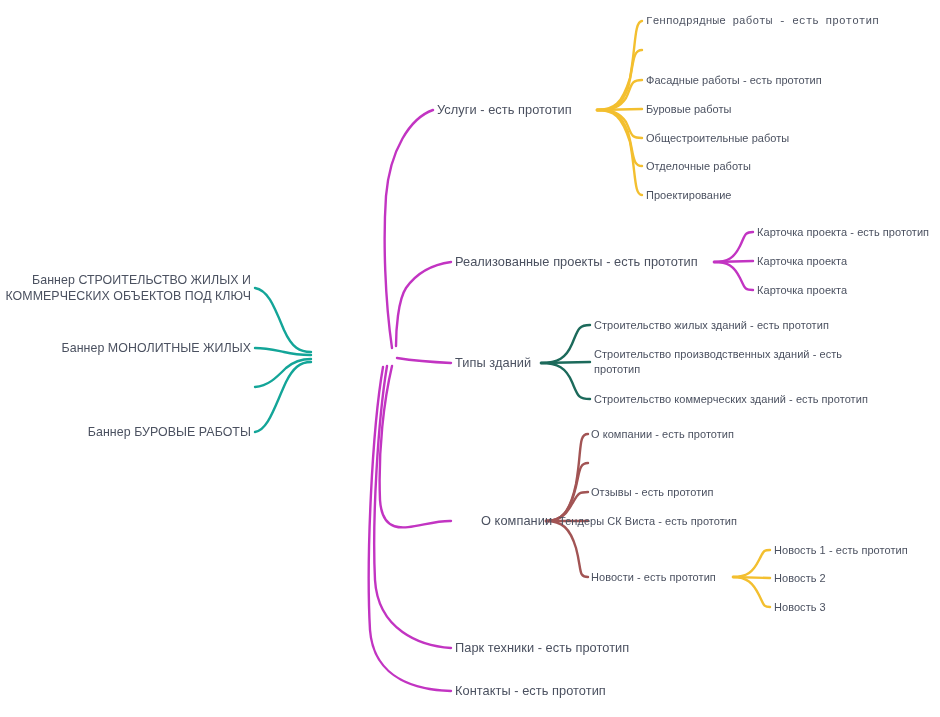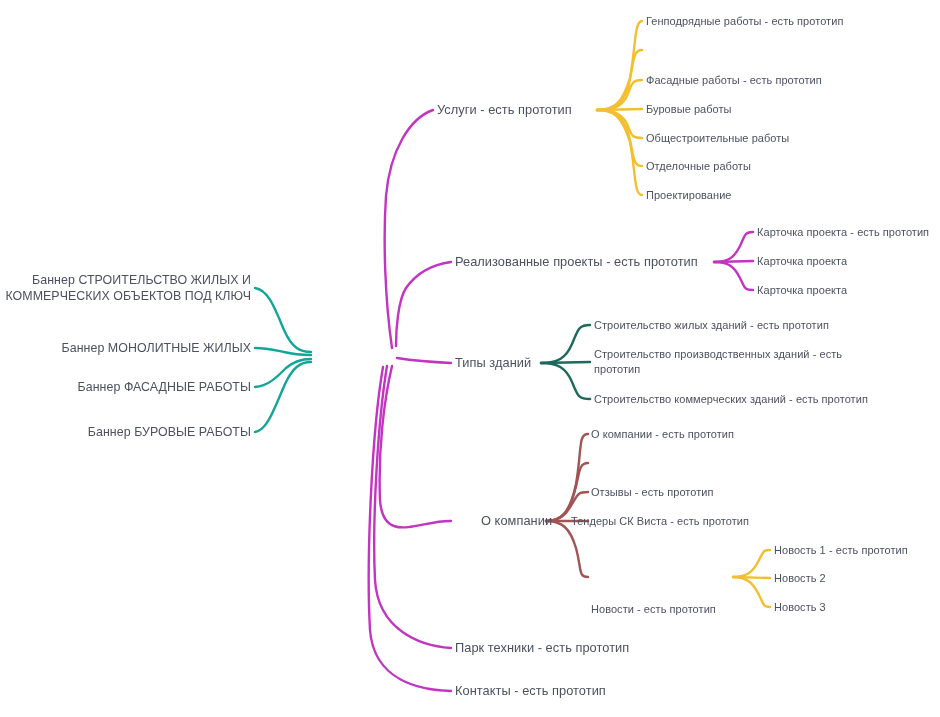--- a/index.html
+++ b/index.html
@@ -117,21 +117,21 @@
         <path d="M 311 359 C 300 359 293 362 286 368 C 276 378 268 386 255 387"></path>
         <path d="M 311 362 C 300 362 293 368 286 382 C 274 408 268 430 255 432"></path>
       </g>
 
     </g>
   </svg>
 
 
   <div class="node l-anchor lvl1" style="left:437px; top:110px;">Услуги - есть прототип</div>
 
-  <div class="node l-anchor lvl2" style="left:646px; top:21px;">Генподрядные работы - есть прототип</div>
+  <div class="node l-anchor lvl2" style="left:646px; top:21px;font-family:Liberation Mono, monospace;">Генподрядные работы - есть прототип</div>
   <div class="node l-anchor lvl2" style="left:646px; top:80px;">Фасадные работы  - есть прототип</div>
   <div class="node l-anchor lvl2" style="left:646px; top:109px;">Буровые работы</div>
   <div class="node l-anchor lvl2" style="left:646px; top:138px;">Общестроительные работы</div>
   <div class="node l-anchor lvl2" style="left:646px; top:166px;">Отделочные работы</div>
   <div class="node l-anchor lvl2" style="left:646px; top:195px;">Проектирование</div>
 
   <div class="node l-anchor lvl1" style="left:455px; top:262px;">Реализованные проекты  - есть прототип</div>
 
   <div class="node l-anchor lvl2" style="left:757px; top:232px;">Карточка проекта  - есть прототип</div>
   <div class="node l-anchor lvl2" style="left:757px; top:261px;">Карточка проекта</div>
@@ -141,29 +141,28 @@
 
   <div class="node l-anchor lvl2" style="left:594px; top:325px;">Строительство жилых зданий - есть прототип</div>
   <div class="node l-anchor lvl2" style="left:594px; top:362px; width:250px;">Строительство производственных зданий - есть
 прототип</div>
   <div class="node l-anchor lvl2" style="left:594px; top:399px;">Строительство коммерческих зданий - есть прототип</div>
 
   <div class="node l-anchor lvl1" style="left:481px; top:521px;">О компании</div>
 
   <div class="node l-anchor lvl2" style="left:591px; top:434px;">О компании - есть прототип</div>
   <div class="node l-anchor lvl2" style="left:591px; top:492px;">Отзывы - есть прототип</div>
-  <div class="node l-anchor lvl2" style="left:571px; top:521px;">Тендеры СК Виста - есть прототип</div>
-  <div class="node l-anchor lvl2" style="left:591px; top:577px;margin-top:32px;">Новости - есть прототип</div>
+  <div class="node l-anchor lvl2" style="left:559px; top:521px;">Тендеры СК Виста - есть прототип</div>
+  <div class="node l-anchor lvl2" style="left:591px; top:577px;">Новости - есть прототип</div>
 
   <div class="node l-anchor lvl2" style="left:774px; top:550px;">Новость 1 - есть прототип</div>
   <div class="node l-anchor lvl2" style="left:774px; top:578px;">Новость 2</div>
   <div class="node l-anchor lvl2" style="left:774px; top:607px;">Новость 3</div>
 
   <div class="node l-anchor lvl1" style="left:455px; top:648px;">Парк техники - есть прототип</div>
   <div class="node l-anchor lvl1" style="left:455px; top:691px;">Контакты - есть прототип</div>
 
   <div class="node r-anchor banner" style="left:251px; top:288px;">Баннер СТРОИТЕЛЬСТВО ЖИЛЫХ И
 КОММЕРЧЕСКИХ ОБЪЕКТОВ ПОД КЛЮЧ</div>
   <div class="node r-anchor banner" style="left:251px; top:348px;">Баннер МОНОЛИТНЫЕ ЖИЛЫХ</div>
-  <div class="node r-anchor banner" style="left:251px; top:387px;">Баннер ФАСАДНЫЕ РАБОТЫ</div>
   <div class="node r-anchor banner" style="left:251px; top:432px;">Баннер БУРОВЫЕ РАБОТЫ</div>
 
 </div>
 
 </body></html>

